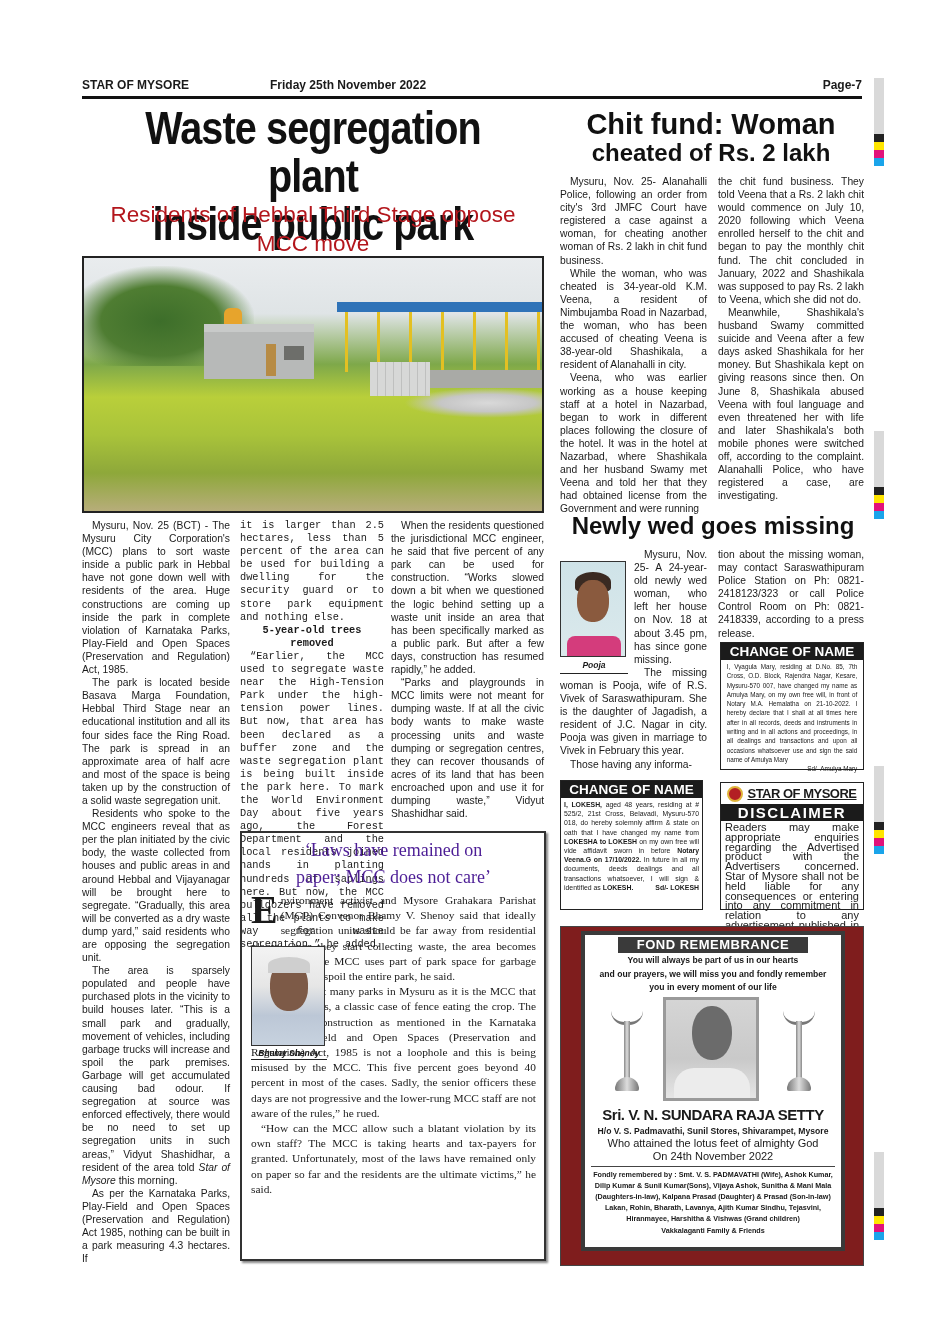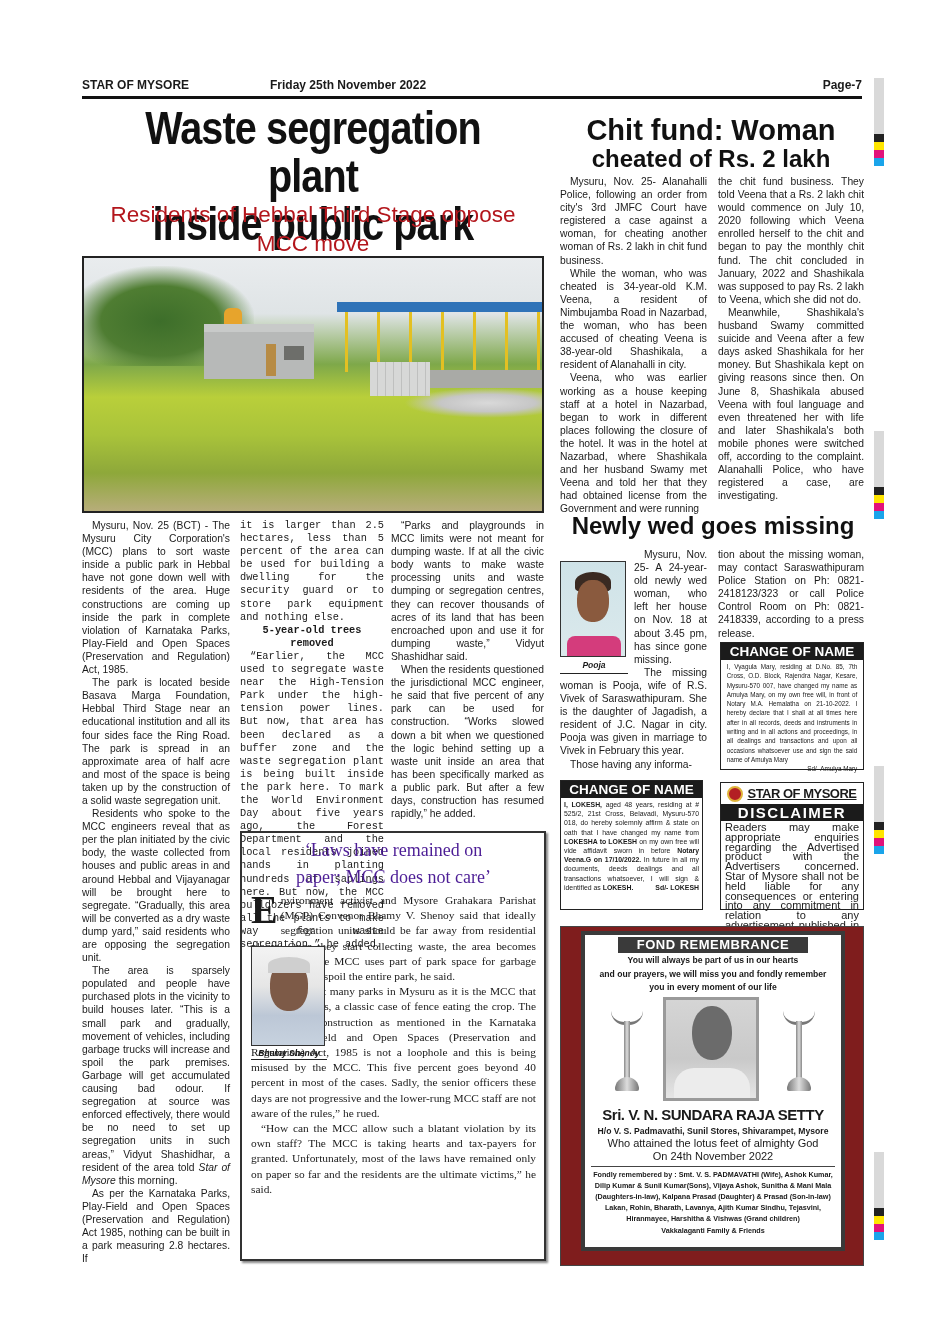--- a/index.html
+++ b/index.html
@@ -47,21 +47,21 @@
   .laws .body p { text-indent: 10px; }
   .laws .body p.first { text-indent: 0; }
   .dropcap { float: left; font-size: 40px; line-height: 30px; font-weight: bold; margin: 2px 3px 0 0; }
   .shenoy { float: left; width: 76px; margin: 4px 6px 2px 0; }
   .shenoy .img { width: 74px; height: 100px; border: 1px solid #333; background: linear-gradient(180deg, #f3f3f3 0%, #e6e6e6 40%, #bcc7d6 70%, #c7d2df 100%); position: relative; overflow: hidden; }
   .shenoy .img .face { position: absolute; left: 18px; top: 14px; width: 38px; height: 50px; border-radius: 45%; background: #7d5a47; }
   .shenoy .img .hair { position: absolute; left: 16px; top: 10px; width: 42px; height: 16px; border-radius: 50% 50% 0 0; background: #cfcfcf; }
   .shenoy .cap { font-family: "Liberation Sans", sans-serif; font-size: 8.5px; font-weight: bold; font-style: italic; text-align: center; border-bottom: 1px solid #222; padding: 2px 0 1px; }
 
   
-  .h2 { left: 556px; top: 108px; width: 310px; text-align: center; font-weight: bold; color: #111; margin-top: 6px; }
+  .h2 { left: 556px; top: 108px; width: 310px; text-align: center; font-weight: bold; color: #111; }
   .h2 .l1 { font-size: 29px; line-height: 32px; }
   .h2 .l2 { font-size: 24px; line-height: 26px; }
   .c4 { left: 560px; top: 175px; width: 147px; }
   .c5 { left: 718px; top: 175px; width: 146px; }
 
   .h3 { left: 560px; top: 512px; width: 306px; text-align: center; font-weight: bold; font-size: 24px; line-height: 28px; color: #111; }
   .c6 { left: 560px; top: 548px; width: 147px; }
   .c7 { left: 718px; top: 548px; width: 146px; }
   .pooja { float: left; width: 68px; margin: 2px 6px 2px 0; }
   .pooja .img { width: 66px; height: 96px; border: 1px solid #333; position: relative; overflow: hidden; background: linear-gradient(180deg, #cfe3e8 0%, #dbe9ec 100%); }
@@ -155,32 +155,32 @@
   <div class="wall"></div>
   <div class="blocks"></div>
   <div class="rubble"></div>
 </div>
 
 <div class="abs col c1">
   <p>Mysuru, Nov. 25 (BCT) - The Mysuru City Corporation's (MCC) plans to sort waste inside a public park in Hebbal have not gone down well with residents of the area. Huge constructions are coming up inside the park in complete violation of Karnataka Parks, Play-Field and Open Spaces (Preservation and Regulation) Act, 1985.</p>
   <p>The park is located beside Basava Marga Foundation, Hebbal Third Stage near an educational institution and all its four sides face the Ring Road. The park is spread in an approximate area of half acre and most of the space is being taken up by the construction of a solid waste segregation unit.</p>
   <p>Residents who spoke to the MCC engineers reveal that as per the plan initiated by the civic body, the waste collected from houses and public areas in and around Hebbal and Vijayanagar will be brought here to segregate. “Gradually, this area will be converted as a dry waste dump yard,” said residents who are opposing the segregation unit.</p>
   <p><span>The area is sparsely populated and people have purchased plots in the vicinity to build houses later. “This is a small park and gradually, movement of vehicles, including garbage trucks will increase and spoil the park premises. Garbage will get accumulated causing bad odour. If segregation at source was enforced effectively, there would be no need to set up segregation units in such areas,” Vidyut Shashidhar, a resident of the area told</span> <i>Star of Mysore</i><span> this morning.</span></p>
-  <p>As per the Karnataka Parks, Play-Field and Open Spaces (Preservation and Regulation) Act 1985, nothing can be built in a park measuring 2.8 hectares. If</p>
+  <p>As per the Karnataka Parks, Play-Field and Open Spaces (Preservation and Regulation) Act 1985, nothing can be built in a park measuring 4.3 hectares. If</p>
 </div>
 
 <div class="abs col c2">
   <p style="text-indent:0">it is larger than 2.5 hectares, less than 5 percent of the area can be used for building a dwelling for the security guard or to store park equipment and nothing else.</p>
   <p class="sub">5-year-old trees removed</p>
   <p>“Earlier, the MCC used to segregate waste near the High-Tension Park under the high-tension power lines. But now, that area has been declared as a buffer zone and the waste segregation plant is being built inside the park here. To mark the World Environment Day about five years ago, the Forest Department and the local residents joined hands in planting hundreds of saplings here. But now, the MCC bulldozers have removed all the plants to make way for waste segregation,” he added.</p>
 </div>
 
 <div class="abs col c3">
+  <p>When the residents questioned the jurisdictional MCC engineer, he said that five percent of any park can be used for construction. “Works slowed down a bit when we questioned the logic behind setting up a waste unit inside an area that has been specifically marked as a public park. But after a few days, construction has resumed rapidly,” he added.</p>
   <p>“Parks and playgrounds in MCC limits were not meant for dumping waste. If at all the civic body wants to make waste processing units and waste dumping or segregation centres, they can recover thousands of acres of its land that has been encroached upon and use it for dumping waste,” Vidyut Shashidhar said.</p>
-  <p>When the residents questioned the jurisdictional MCC engineer, he said that five percent of any park can be used for construction. “Works slowed down a bit when we questioned the logic behind setting up a waste unit inside an area that has been specifically marked as a public park. But after a few days, construction has resumed rapidly,” he added.</p>
 </div>
 
 <div class="abs laws">
   <div class="title">
     <div>‘Laws have remained on</div>
     <div>paper; MCC does not care’</div>
   </div>
   <div class="body">
     <p class="first"><span class="dropcap">E</span><span>nvironment activist and Mysore Grahakara Parishat (MGP) Convenor Bhamy V. Shenoy said that ideally segregation units should be far away from residential places. Once they start collecting waste, the area becomes unhealthy. If the MCC uses part of park space for garbage disposal, it will spoil the entire park, he said.</span></p>
     <div class="shenoy" style="margin-top:-62px; position:relative;">

